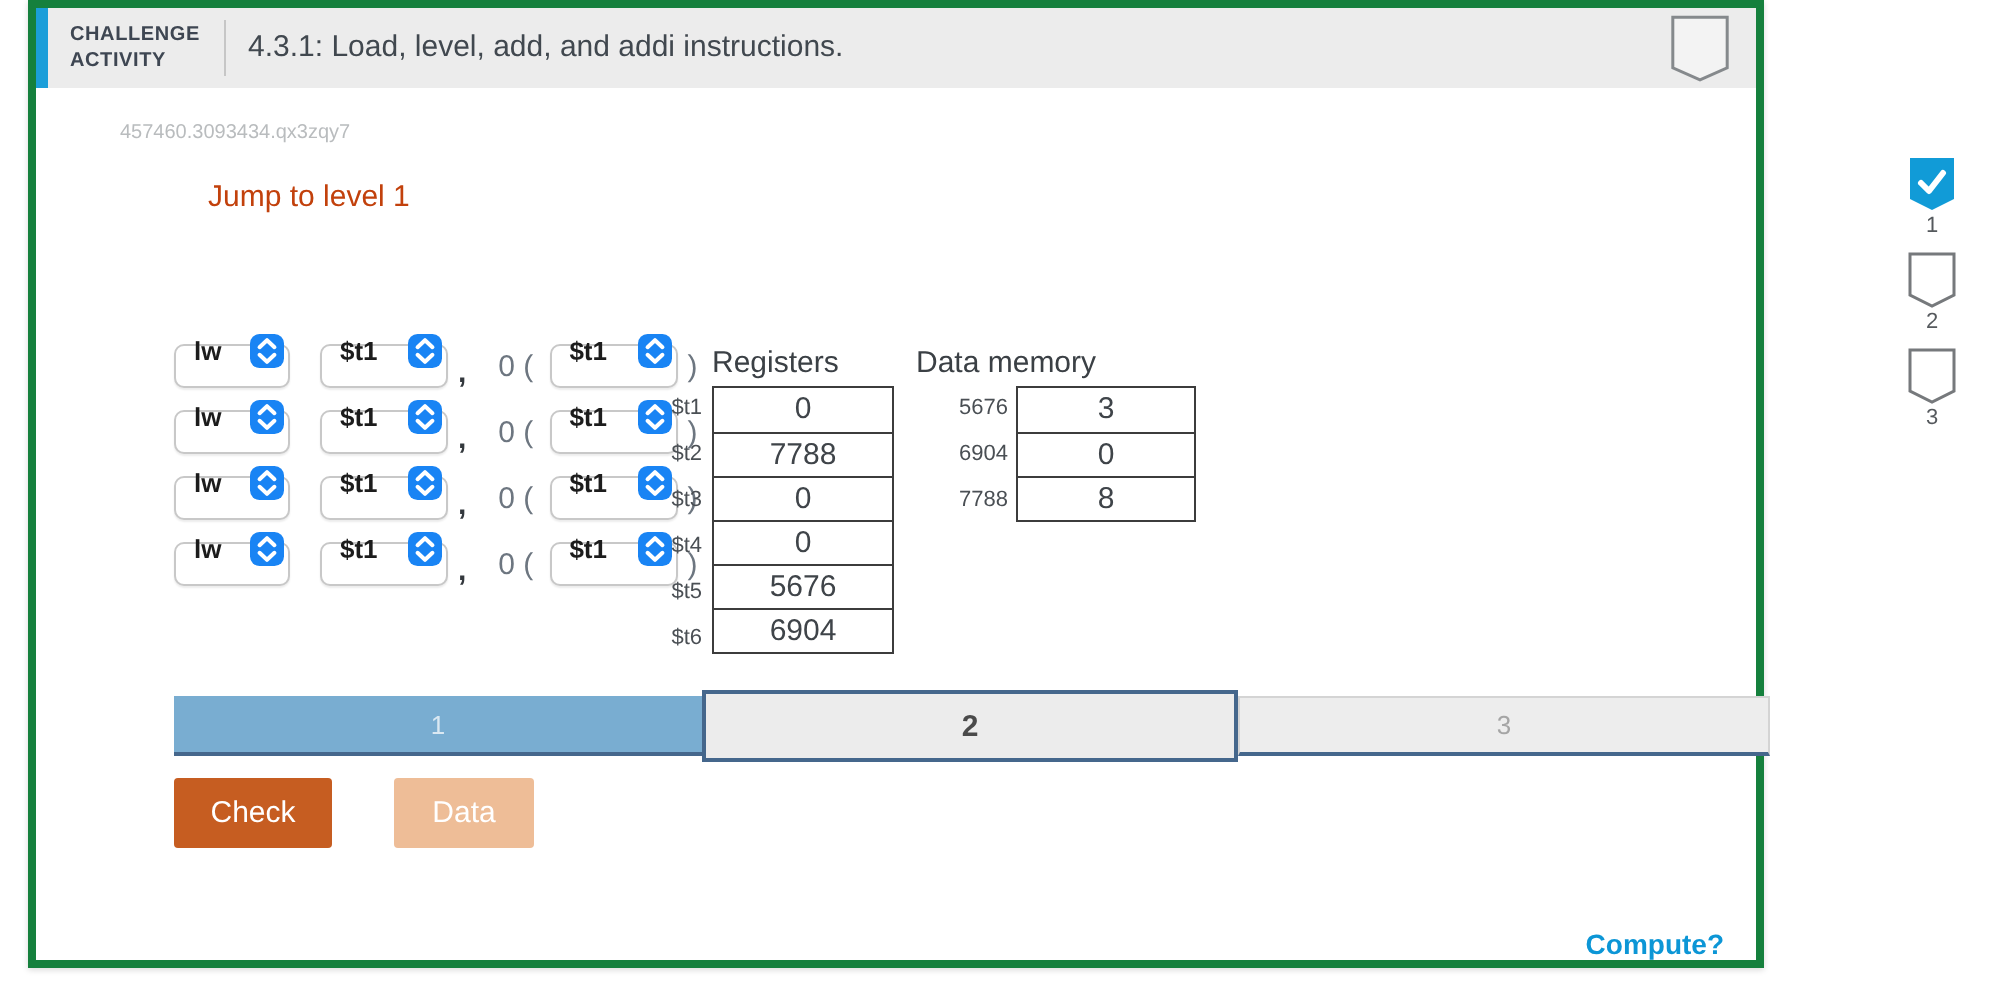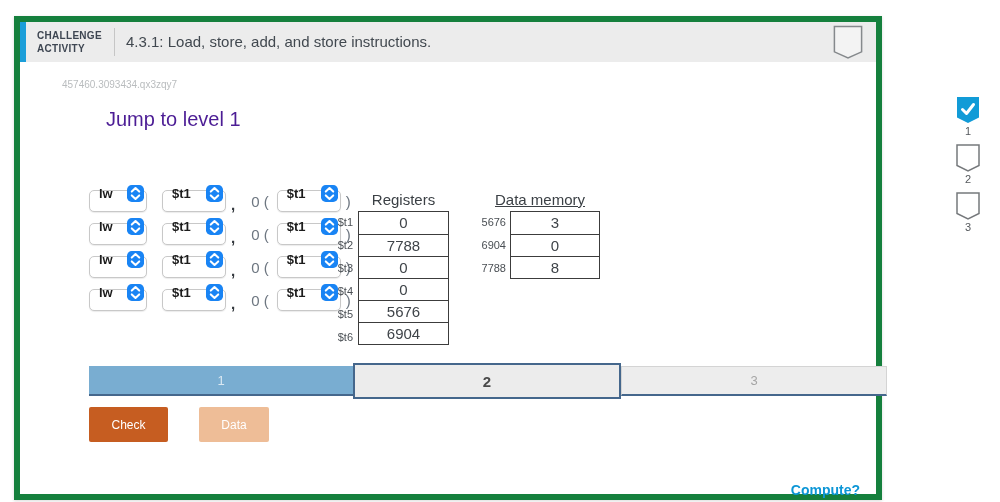--- a/index.html
+++ b/index.html
@@ -1,51 +1,51 @@
 <!DOCTYPE html>
 <html><head>
 <meta charset="utf-8">
 <style>
   * { margin:0; padding:0; box-sizing:border-box; }
   body { background:#fff; font-family:"Liberation Sans", sans-serif; }
   .page { position:relative; width:1000px; height:502px; background:#fff; overflow:hidden; }
-  .card { position:absolute; left:14px; top:16px; width:868px; height:484px; background:#fff;
-          border:6px solid #15803d; box-shadow:0 1px 3px rgba(0,0,0,0.15); }
+  .card { position:absolute; left:14px; top:0; width:868px; height:484px; background:#fff;
+          border:4px solid #15803d; box-shadow:0 1px 3px rgba(0,0,0,0.15); }
 
   
   .hdr { position:absolute; left:0; top:0; width:100%; height:40px; background:#ececec; }
   .hdr-accent { position:absolute; left:0; top:0; width:6px; height:40px; background:#1b9ed9; }
   .hdr-badge { position:absolute; left:17px; top:7px; font-size:10px; font-weight:bold;
                color:#3e4652; line-height:13px; letter-spacing:0.3px; }
   .hdr-div { position:absolute; left:94px; top:6px; width:1px; height:28px; background:#c6c6c6; }
   .hdr-title { position:absolute; left:106px; top:0; line-height:40px; font-size:15px; color:#41484f; }
   .hdr-shield { position:absolute; right:13px; top:3px; width:30px; height:35px; }
 
   .activity-id { position:absolute; left:11px; top:57px; font-size:10px; color:#b9bcbe;margin-left:31px; }
-  .jump-link { position:absolute; left:86px; top:86px; font-size:20px; color:#4c1d95; cursor:pointer; text-decoration:none; }
+  .jump-link { position:absolute; left:86px; top:86px; font-size:15px; color:#c2410c; cursor:pointer; text-decoration:none; }
   .prompt { position:absolute; left:69px; top:136px; font-size:15px; color:#41484f; }
 
   
   .irows { position:absolute; left:69px; top:168px; }
   .irow { display:flex; align-items:center; height:22px; margin-bottom:11px; }
   .select { display:inline-flex; align-items:center; justify-content:space-between;
             height:22px; background:#fff; border:1px solid #c8c8c8; border-radius:5px;
             box-shadow:0 1px 1px rgba(0,0,0,0.08); padding:0 2px 16px 9px; cursor:pointer; }
   .select.op  { width:58px; margin-right:15px; }
   .select.reg { width:64px; }
   .sel-label { font-size:13px; font-weight:bold; color:#1c1c1c; }
   .sel-icon { width:17px; height:17px; flex:0 0 17px; margin-left:4px; }
   .comma { font-size:15px; font-weight:bold; color:#33383d; margin:6px 16px 0 5px; }
   .offset { font-size:15px; color:#6d7680; margin-right:8px; }
   .close-paren { font-size:15px; color:#6d7680; margin-left:5px; }
 
   
-  .tbl-title { position:absolute; top:169px; font-size:15px; color:#3b4045; text-align:center; }
+  .tbl-title { position:absolute; top:169px; font-size:15px; color:#3b4045; text-align:left; }
   .reg-title { left:338px; width:91px; }
-  .mem-title { left:440px; width:160px;text-decoration:underline; }
+  .mem-title { left:440px; width:160px; }
   .col-labels { position:absolute; top:189px; text-align:right; }
   .col-labels div { height:23px; line-height:23px; font-size:11px; color:#4a4f54; }
   .reg-labels { left:293px; width:40px; }
   .mem-labels { left:448px; width:38px; }
   .vtable { position:absolute; top:189px; border:1px solid #3c3c3c; background:#fff; }
   .reg-table { left:338px; width:91px; }
   .mem-table { left:490px; width:90px; }
   .vtable .cell { height:22px; line-height:22px; border-top:1px solid #3c3c3c;
                   text-align:center; font-size:15px; color:#3f4449; }
   .vtable .cell:first-child { border-top:none; }
@@ -56,21 +56,21 @@
   .seg { flex:1; height:30px; display:flex; align-items:center; justify-content:center; }
   .seg.done { background:#79add1; border-bottom:2px solid #45678c; }
   .seg.done span { color:rgba(255,255,255,0.72); font-size:13px; }
   .seg.current { height:36px; background:#ececec; border:2px solid #45678c; z-index:2; }
   .seg.current span { color:#4a4a4a; font-size:15px; font-weight:bold; }
   .seg.todo { background:#ededed; border:1px solid #d4d4d4; border-bottom:2px solid #45678c; }
   .seg.todo span { color:#a5a5a5; font-size:13px; }
 
   
   .btn { position:absolute; top:385px; height:35px; border:none; border-radius:2px;
-         color:#fff; font-size:12px; font-family:"Liberation Sans", sans-serif; cursor:pointer; }
+         color:#fff; font-size:15px; font-family:"Liberation Sans", sans-serif; cursor:pointer; }
   .btn-check { left:69px; width:79px; background:#c65d21; }
   .btn-next  { left:179px; width:70px; background:#eebd97; cursor:default; }
 
   .feedback { position:absolute; right:16px; top:460px; font-size:14px; font-weight:bold;
               color:#0c96d6; cursor:pointer; text-decoration:none; }
 
   
   .levels { position:absolute; left:934px; top:74px; width:28px;
             display:flex; flex-direction:column; align-items:center; }
   .lvl-badge { width:24px; height:28px; display:block; }
@@ -82,21 +82,21 @@
 <div class="page">
   <div class="card">
 
     <div class="hdr">
       <div class="hdr-accent"></div>
       <div class="hdr-badge">
         <div>CHALLENGE</div>
         <div>ACTIVITY</div>
       </div>
       <div class="hdr-div"></div>
-      <div class="hdr-title">4.3.1: Load, store, add, and store instructions.</div>
+      <div class="hdr-title">4.3.1: Load, level, add, and addi instructions.</div>
       <svg class="hdr-shield" viewBox="0 0 32 36">
         <path d="M1.5 1 H30.5 V28 L16 34.5 L1.5 28 Z" fill="rgba(255,255,255,0.4)" stroke="#85898c" stroke-width="1.6"></path>
       </svg>
     </div>
 
     <div class="activity-id">457460.3093434.qx3zqy7</div>
     <a class="jump-link">Jump to level 1</a>
 
     <div class="irows">
 

